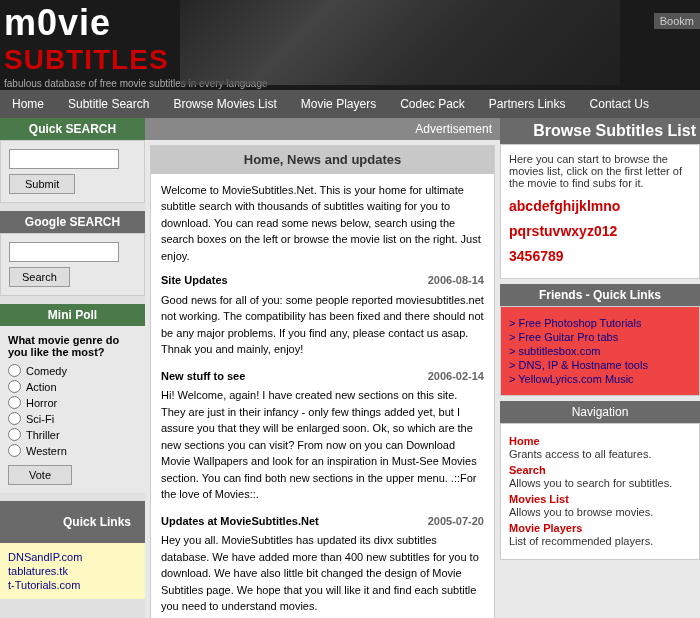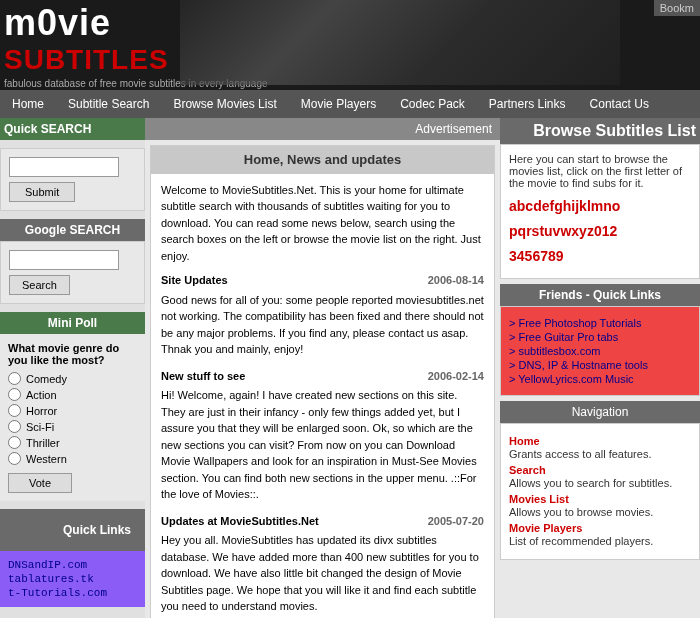--- a/index.html
+++ b/index.html
@@ -17,40 +17,40 @@
     #nav { background: #555; display: flex; padding: 0; }
     #nav a { color: white; text-decoration: none; padding: 7px 12px; font-size: 12px; display: block; }
 
     
     #main { display: flex; background: #e8e8e8; }
 
     
     #sidebar { width: 145px; min-width: 145px; background: #e0e0e0; }
 
     
-    .sidebar-section { background: #4a7a4a; color: white; text-align: left; padding: 4px; font-weight: bold; font-size: 12px; margin-bottom: 8px; }
+    .sidebar-section { background: #4a7a4a; color: white; text-align: center; padding: 4px; font-weight: bold; font-size: 12px; margin-bottom: 0; }
     .sidebar-content { background: #e8e8e8; padding: 8px; border: 1px solid #ccc; }
     .sidebar-input { width: 110px; height: 20px; border: 1px solid #999; font-size: 11px; padding: 2px; }
     .submit-btn { margin-top: 5px; padding: 3px 15px; font-size: 11px; background: #ddd; border: 1px solid #999; cursor: pointer; }
 
     
     .google-section { background: #6a6a6a; color: white; text-align: center; padding: 4px; font-weight: bold; font-size: 12px; margin-top: 8px; }
     .search-btn { margin-top: 5px; padding: 3px 12px; font-size: 11px; background: #ddd; border: 1px solid #999; cursor: pointer; }
 
     
     .poll-section { background: #4a7a4a; color: white; text-align: center; padding: 4px; font-weight: bold; font-size: 12px; margin-top: 8px; }
     .poll-content { background: #e8e8e8; padding: 8px; font-size: 11px; }
     .poll-content p { margin-bottom: 6px; font-weight: bold; }
     .poll-option { display: flex; align-items: center; margin: 3px 0; }
     .poll-option input { margin-right: 5px; }
     .vote-btn { margin-top: 8px; display: block; padding: 3px 20px; font-size: 11px; background: #ddd; border: 1px solid #999; cursor: pointer; }
 
     
     .quicklinks-section { background: #6a6a6a; color: white; text-align: right; padding: 14px; font-weight: bold; font-size: 12px; margin-top: 8px; }
-    .quicklinks-content { background: #8b5cf6; padding: 6px 8px; font-size: 11px; font-family: Liberation Mono, monospace; }
+    .quicklinks-content { background: #fef9c3; padding: 6px 8px; font-size: 11px; }
     .quicklinks-content a { color: #00008b; display: block; text-decoration: none; margin: 2px 0; }
 
     
     #content { flex: 1; padding: 0; background: #e8e8e8; }
     .ad-bar { background: #888; color: white; text-align: right; padding: 4px 8px; font-size: 12px; }
     .news-box { background: white; border: 1px solid #ccc; margin: 5px; padding: 10px; font-size: 11px; line-height: 1.5; }
     .news-box h3 { color: #333; font-size: 13px; margin-bottom: 6px; text-align: center; background: #c8c8c8; padding: 4px; margin: -10px -10px 8px -10px; }
     .welcome-text { margin-bottom: 8px; }
     .news-entry { margin-bottom: 10px; }
     .news-title { font-weight: bold; margin-bottom: 3px; }
@@ -79,21 +79,21 @@
 </head>
 <body>
 
 <div id="header">
   <div id="header-bg"></div>
   <div id="header-logo">
     <div class="movie" style="font-size:36px;letter-spacing:1px;">m0vie</div>
     <div class="subtitles">SUBTITLES</div>
     <div class="tagline">fabulous database of free movie subtitles in every language</div>
   </div>
-  <div class="bookmarks-bar" style="position:absolute;top:0;right:0;background:#555;color:#ccc;font-size:11px;padding:2px 6px;">
+  <div class="bookmarks-bar" style="position:absolute;top:13px;right:0;background:#555;color:#ccc;font-size:11px;padding:2px 6px;">
     <span>Bookm</span>
   </div>
 </div>
 
 <div id="nav">
   <a href="#">Home</a>
   <a href="#">Subtitle Search</a>
   <a href="#">Browse Movies List</a>
   <a href="#">Movie Players</a>
   <a href="#">Codec Pack</a>

